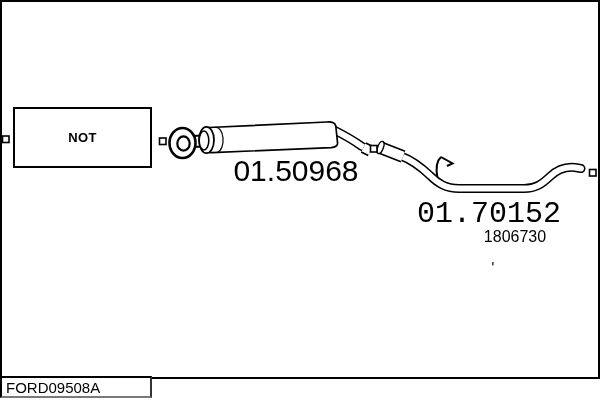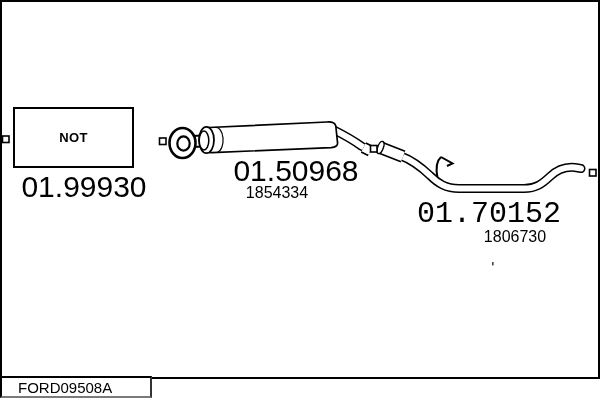--- a/index.html
+++ b/index.html
@@ -7,39 +7,39 @@
     position:relative;width:600px;height:400px;background:#fff;
     font-family:"Liberation Sans","DejaVu Sans",sans-serif;
     color:#000;overflow:hidden;
   }
   .frame{
     position:absolute;left:0;top:0;width:596px;height:375px;
     border:2px solid #000;background:transparent;
   }
   .artwork{position:absolute;left:0;top:0;}
   .na-box{
-    position:absolute;left:13px;top:107px;width:121px;height:61px;
+    position:absolute;left:13px;top:107px;width:139px;height:61px;
     border:2px solid #000;background:#fff;box-sizing:border-box;
     display:flex;flex-direction:column;align-items:center;justify-content:center;
     font-weight:bold;font-size:13px;line-height:18px;letter-spacing:.4px;
     text-align:center;
   }
   .pn{
     position:absolute;transform:translateX(-50%);
     font-size:30px;line-height:30px;font-weight:400;white-space:nowrap;
   }
   .ref{
     position:absolute;transform:translateX(-50%);
     font-size:16px;line-height:16px;font-weight:400;white-space:nowrap;
   }
   .code-box{
     position:absolute;left:0;top:376px;width:152px;height:22px;
     border:2px solid #000;border-bottom-color:#7a7a7a;border-right-color:#333;
     background:#fff;box-sizing:border-box;
-    display:flex;align-items:center;padding-left:16px;
+    display:flex;align-items:center;padding-left:4px;
     font-size:15px;line-height:15px;
   }
 </style>
 </head>
 <body>
 
 <div class="stage">
 
   <div class="frame"></div>
 
@@ -89,24 +89,22 @@
       <rect x="589.5" y="169.5" width="6.5" height="6.5" fill="#fff" stroke="#000" stroke-width="1.6"></rect>
     </g>
 
     <rect x="492" y="262" width="1.6" height="3.4" fill="#444"></rect>
   </svg>
 
   <div class="na-box">
     <span>NOT</span>
   </div>
 
-  <div class="pn" style="left:84px;top:172px;">01.99930</div>
 
   <div class="pn" style="left:267px;top:156px;margin-left:29px;">01.50968</div>
-  <div class="ref" style="left:277px;top:185px;">1854334</div>
 
   <div class="pn" style="left:489px;top:199px;font-family:Liberation Mono, monospace;">01.70152</div>
   <div class="ref" style="left:515px;top:229px;">1806730</div>
 
   <div class="code-box">
     <span>FORD09508A</span>
   </div>
 
 </div>
 

